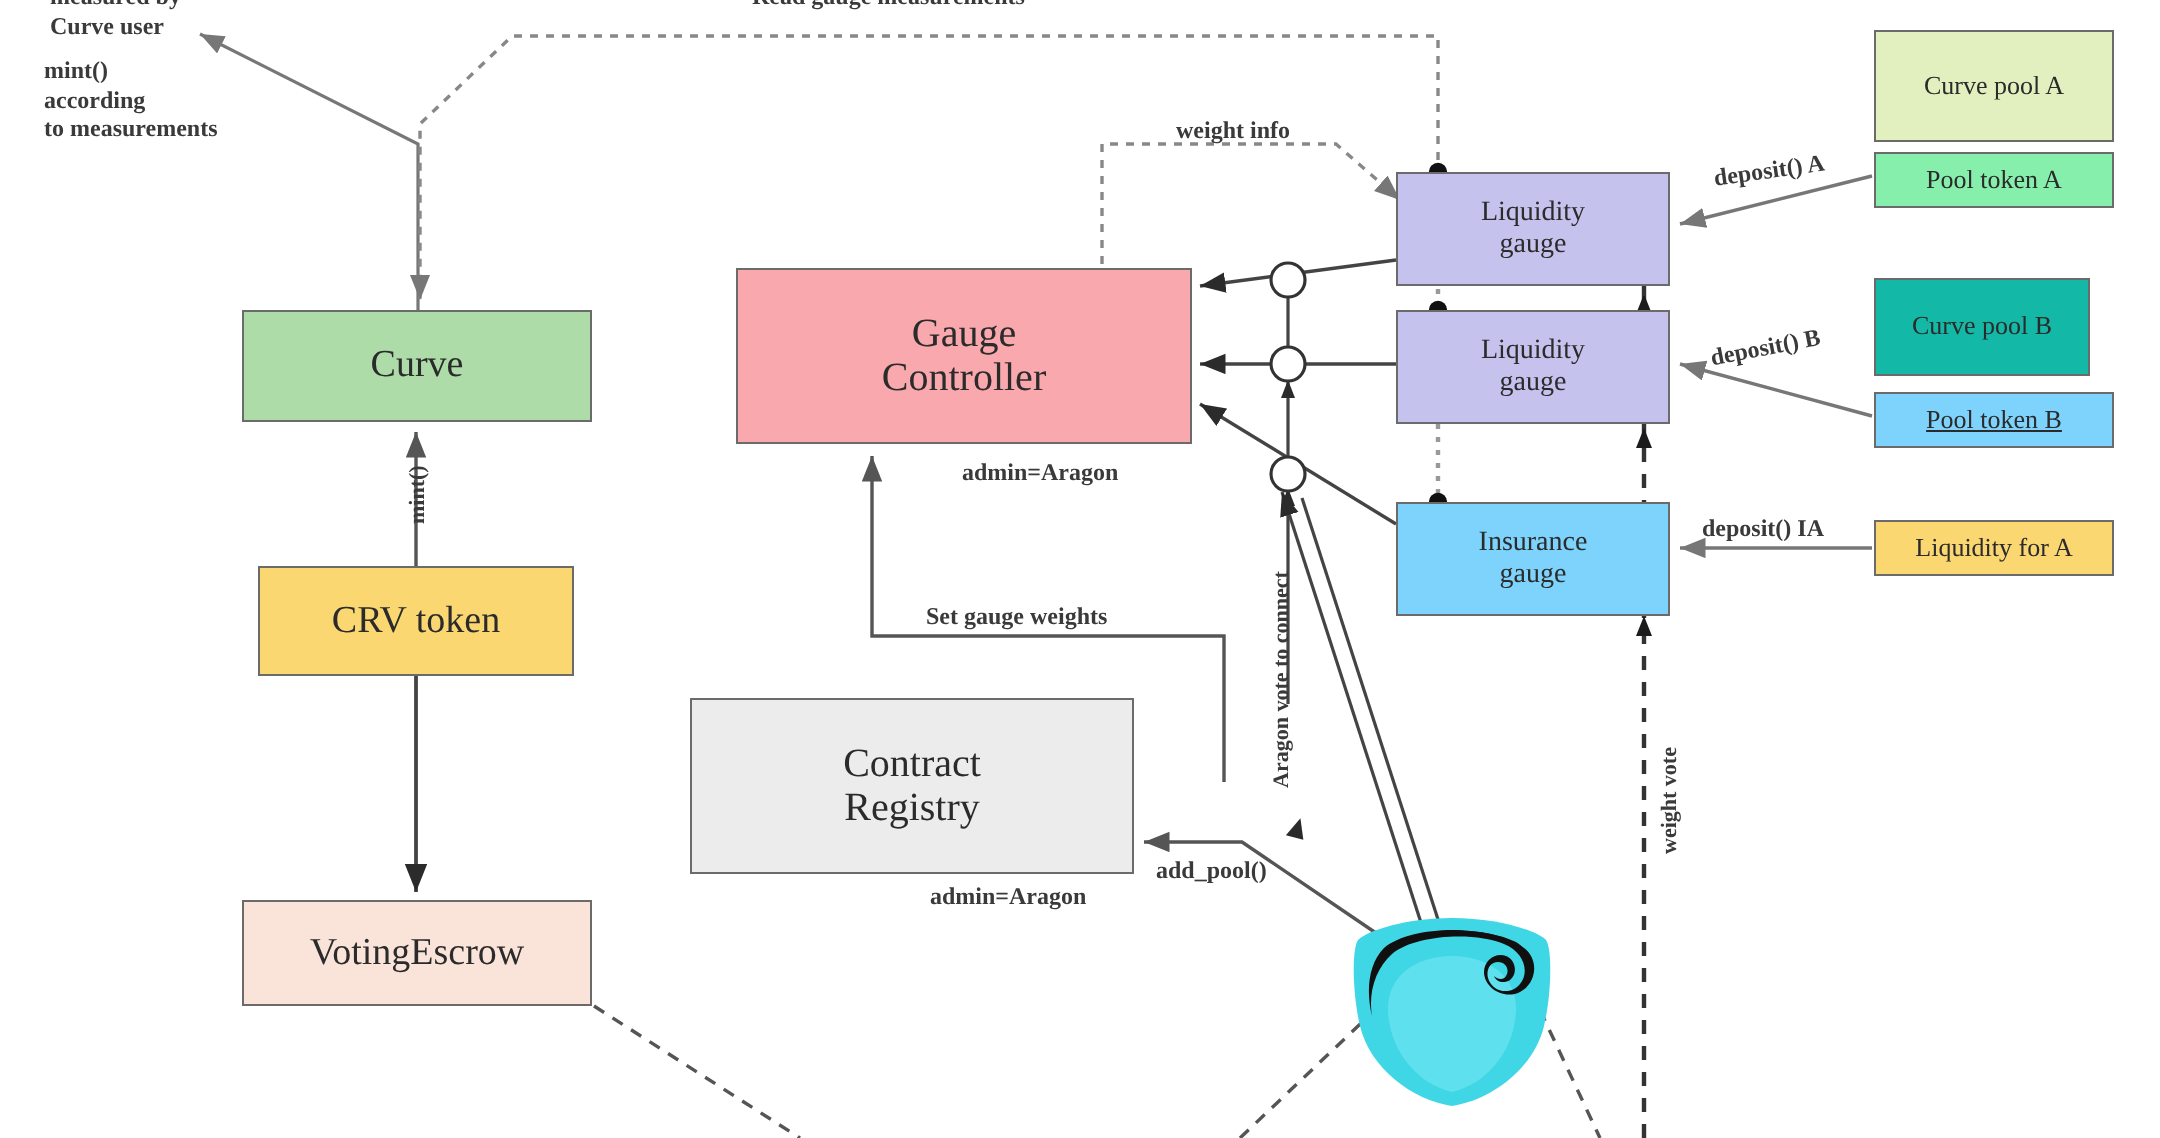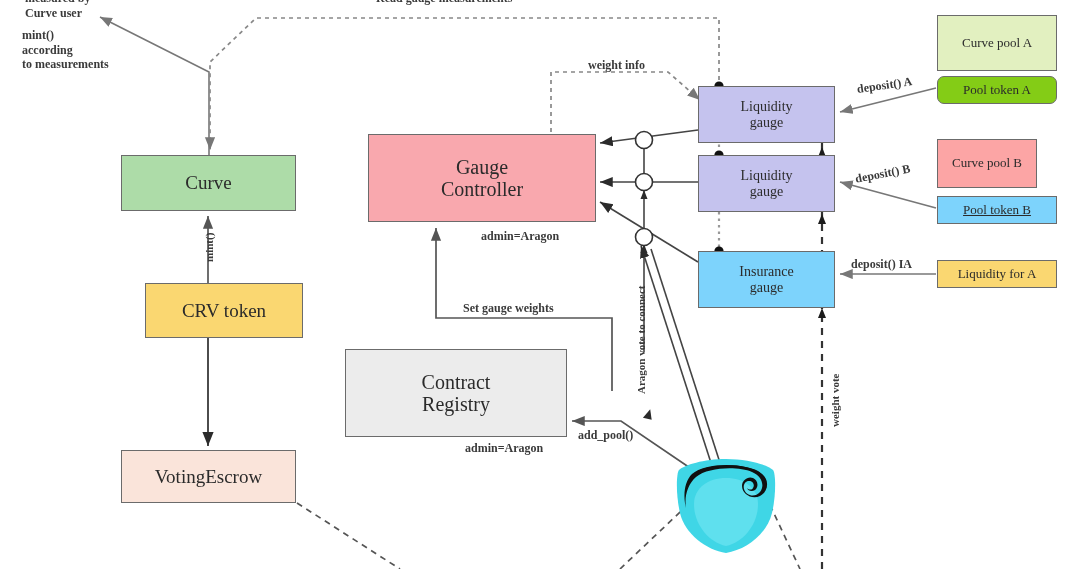--- a/index.html
+++ b/index.html
@@ -111,35 +111,35 @@
     <path d="M 54,22 C 72,22 86,32 86,48 C 86,68 72,86 54,90 C 36,86 22,68 22,48 C 22,32 36,22 54,22 z" fill="#5fe0ee"></path>
     <path d="M 20,18 C 34,6 74,6 90,18 C 98,24 96,36 88,40 C 80,44 70,38 70,30
              C 70,24 76,20 81,22 C 86,24 87,31 83,34 C 80,36 76,35 75,32
              C 77,34 80,34 81,32 C 83,29 81,25 77,25 C 73,25 71,29 72,33
              C 74,40 83,42 88,36 C 93,30 90,20 80,16 C 66,10 36,11 24,21
              C 16,28 12,40 14,52 C 11,40 12,26 20,18 z" fill="#101010"></path>
     <path d="M 19,19 C 30,9 70,8 88,18 C 95,23 96,30 93,35 C 96,28 94,20 86,15 C 68,6 32,8 19,19 z" fill="#101010"></path>
   </svg>
 
 <div class="node" style="left: 121px; top: 155px; width: 175px; height: 56px; background: rgb(173, 220, 168); font-size: 19px;">Curve</div>
-    <div class="node" style="left: 129px; top: 283px; width: 158px; height: 55px; background: rgb(250, 215, 113); font-size: 19px; margin-left: 16px;">CRV token</div>
+    <div class="node" style="left: 129px; top: 283px; width: 158px; height: 55px; background: rgb(250, 215, 113); font-size: 19px;">CRV token</div>
     <div class="node" style="left: 121px; top: 450px; width: 175px; height: 53px; background: rgb(250, 228, 218); font-size: 19px;">VotingEscrow</div>
     <div class="node" style="left: 368px; top: 134px; width: 228px; height: 88px; background: rgb(249, 168, 174); font-size: 20px;">Gauge
 Controller</div>
     <div class="node" style="left: 345px; top: 349px; width: 222px; height: 88px; background: rgb(236, 236, 236); font-size: 20px;">Contract
 Registry</div>
     <div class="node" style="left: 698px; top: 86px; width: 137px; height: 57px; background: rgb(197, 195, 238); font-size: 14px;">Liquidity
 gauge</div>
     <div class="node" style="left: 698px; top: 155px; width: 137px; height: 57px; background: rgb(197, 195, 238); font-size: 14px;">Liquidity
 gauge</div>
     <div class="node" style="left: 698px; top: 251px; width: 137px; height: 57px; background: #7dd3fc; font-size: 14px;">Insurance
 gauge</div>
     <div class="node" style="left: 937px; top: 15px; width: 120px; height: 56px; background: rgb(226, 240, 192); font-size: 13px;">Curve pool A</div>
-    <div class="node" style="left: 937px; top: 76px; width: 120px; height: 28px; background: #84cc16; font-size: 13px; border-radius: 7px;">Pool token A</div>
-    <div class="node" style="left: 937px; top: 139px; width: 100px; height: 49px; background: #fca5a5; font-size: 13px;">Curve pool B</div>
+    <div class="node" style="left: 937px; top: 76px; width: 120px; height: 28px; background: #86efac; font-size: 13px;">Pool token A</div>
+    <div class="node" style="left: 937px; top: 139px; width: 108px; height: 49px; background: #14b8a6; font-size: 13px;">Curve pool B</div>
     <div class="node" style="left: 937px; top: 196px; width: 120px; height: 28px; background: #7dd3fc; font-size: 13px; text-decoration: underline;">Pool token B</div>
     <div class="node" style="left: 937px; top: 260px; width: 120px; height: 28px; background: rgb(250, 215, 113); font-size: 13px;">Liquidity for A</div>
     <div class="label" style="left: 25px; top: -9px; font-size: 12px;">measured by
 Curve user</div>
     <div class="label" style="left: 22px; top: 28px; font-size: 12px;">mint()
 according
 to measurements</div>
     <div class="label" style="left: 376px; top: -9px; font-size: 12px;">Read gauge measurements</div>
     <div class="label" style="left: 588px; top: 58px; font-size: 12px;">weight info</div>
     <div class="label vlabel" style="left: 203px; top: 262px; font-size: 11px; transform: rotate(-90deg);">mint()</div>

